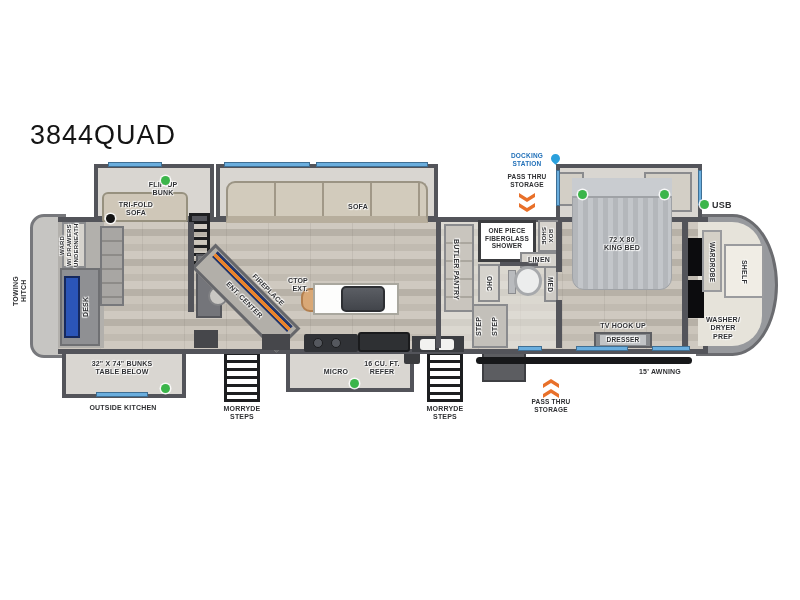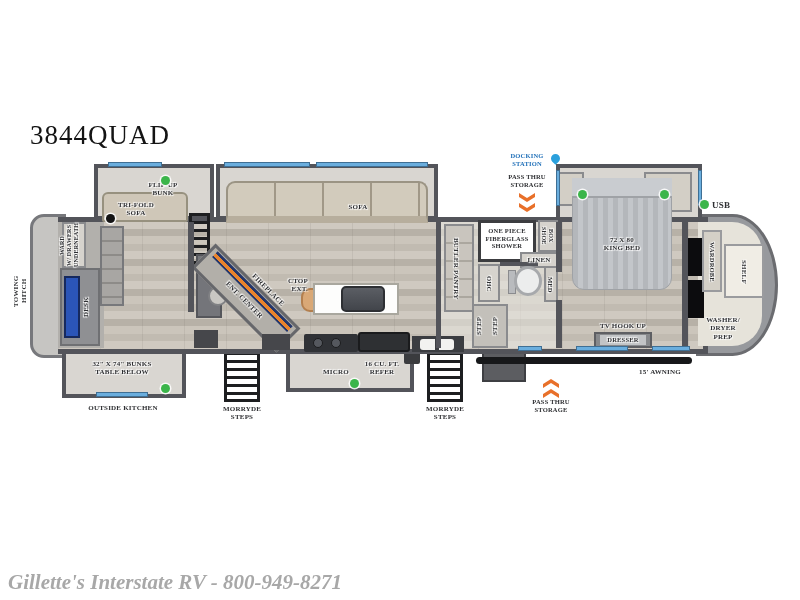--- a/index.html
+++ b/index.html
@@ -1,17 +1,17 @@
 <!DOCTYPE html>
 <html><head>
 <meta charset="utf-8">
 <style>
   html,body{margin:0;padding:0;background:#fff;}
   .screen{position:relative;width:800px;height:600px;background:#ffffff;overflow:hidden;
-          font-family:Liberation Serif, serif;}
+          font-family:Liberation Sans, sans-serif;}
   .abs{position:absolute;box-sizing:border-box;}
   .title{position:absolute;left:30px;top:120px;font-size:27px;font-weight:500;color:#141414;letter-spacing:1px;}
   .footer{position:absolute;left:8px;top:570px;font-size:21px;font-weight:bold;font-style:italic;color:#a8a8a8;
           text-shadow:1px 1px 0 rgba(255,255,255,.9);}
   .lbl{position:absolute;font-weight:bold;font-size:7px;line-height:1.18;color:#2f3033;text-align:center;
        white-space:pre-line;letter-spacing:.2px;z-index:9;
        text-shadow:0 0 2px #fff,0 0 2px #fff,1px 1px 1px #fff,-1px -1px 1px #fff;}
   .vtd{writing-mode:vertical-lr;}
   .vbu{writing-mode:vertical-rl;transform:rotate(180deg);}
   .wall{position:absolute;background:#53545a;z-index:6;}
@@ -31,21 +31,20 @@
   .blue-lbl{color:#1f6fb8;text-shadow:none;}
   .drop{position:absolute;width:9px;height:9px;background:#2ba0dc;border-radius:50% 50% 50% 0;
         transform:rotate(-45deg);z-index:9;}
 </style>
 </head>
 <body>
 
 <div class="screen">
 
   <div class="title">3844QUAD</div>
-  <div class="footer">Gillette's Interstate RV - 800-949-8271</div>
 
   <div class="abs" style="left:30px;top:214px;width:36px;height:144px;background:#c6c5c2;border:3px solid #77787c;border-radius:14px 0 0 14px;z-index:1;"></div>
   <div class="abs" style="left:696px;top:214px;width:82px;height:142px;background:#97999d;border:3px solid #6b6c70;border-radius:0 46px 46px 0 / 0 72px 72px 0;z-index:1;"></div>
   <div class="abs" style="left:698px;top:222px;width:64px;height:124px;background:#e6e3da;border-radius:0 30px 30px 0;z-index:4;"></div>
 
   <div class="slide" style="left:94px;top:164px;width:120px;height:56px;"></div>
   <div class="slide" style="left:216px;top:164px;width:222px;height:56px;"></div>
   <div class="slide" style="left:556px;top:164px;width:146px;height:58px;"></div>
   <div class="slide" style="left:62px;top:348px;width:124px;height:50px;"></div>
   <div class="slide" style="left:286px;top:348px;width:128px;height:44px;"></div>

